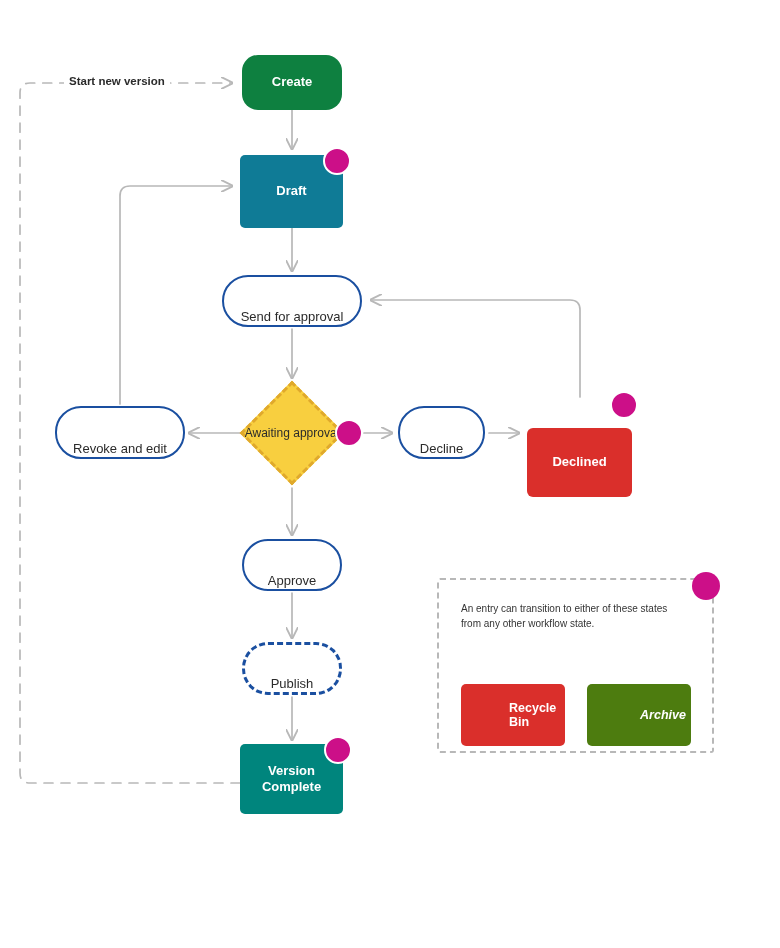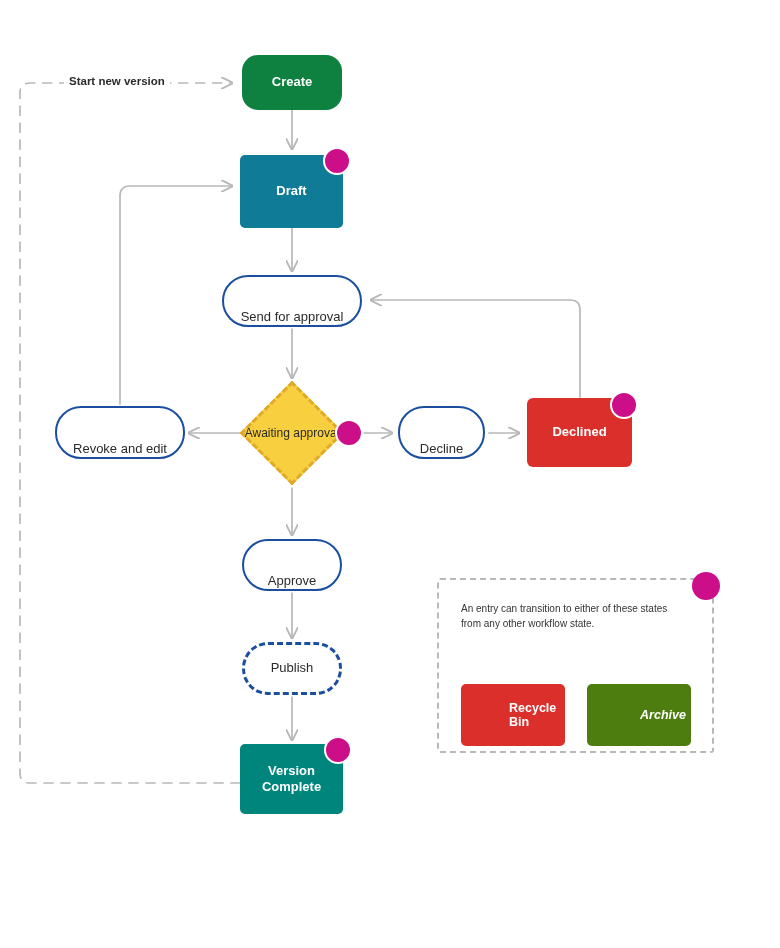--- a/index.html
+++ b/index.html
@@ -52,20 +52,21 @@
     font-weight: bold;
     font-size: 13px;
     border-radius: 5px;
   }
   .state-declined {
     background: #da2f2b;
     color: #ffffff;
     font-weight: bold;
     font-size: 13px;
     border-radius: 6px;
+    margin-top: 30px;
   }
   .state-version {
     background: #00857d;
     color: #ffffff;
     font-weight: bold;
     font-size: 13px;
     border-radius: 5px;
   }
 
   
@@ -252,21 +253,21 @@
 
   <div class="node state-declined" style="left:527px; top:398px; width:105px; height:69px;">
     <span>Declined</span>
   </div>
   <div class="dot" style="left:610px; top:391px;"></div>
 
   <div class="node action" style="left:242px; top:539px; width:100px; height:52px;">
     <span>Approve</span>
   </div>
 
-  <div class="node action-dashed" style="left:242px; top:642px; width:100px; height:53px;">
+  <div class="node action-dashed" style="left:242px; top:642px; width:100px; height:53px;align-items:flex-end;">
     <span>Publish</span>
   </div>
 
   <div class="node state-version" style="left:240px; top:744px; width:103px; height:70px;">
     <span>Version Complete</span>
   </div>
   <div class="dot" style="left:324px; top:736px;"></div>
 
   <div class="legend" style="left:437px; top:578px; width:277px; height:175px;">
     <div class="legend-text">An entry can transition to either of these states from any other workflow state.</div>

